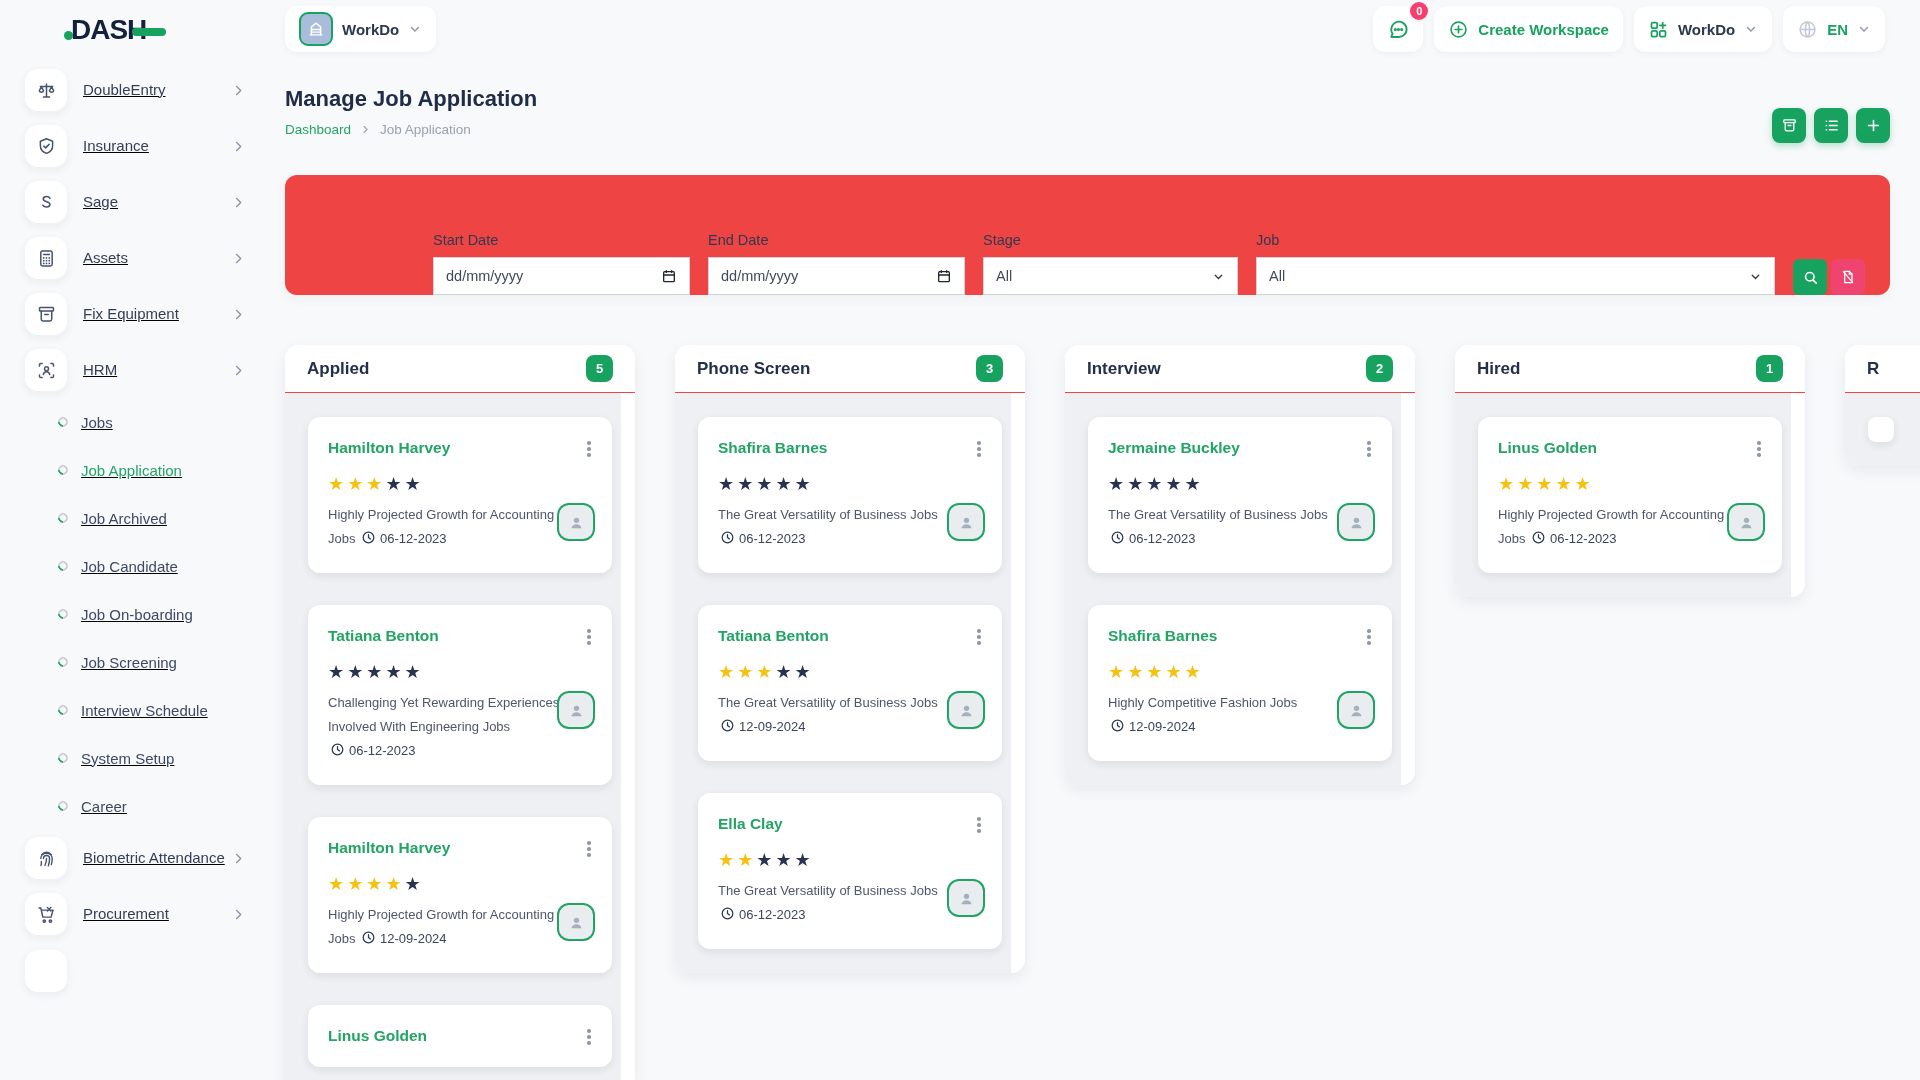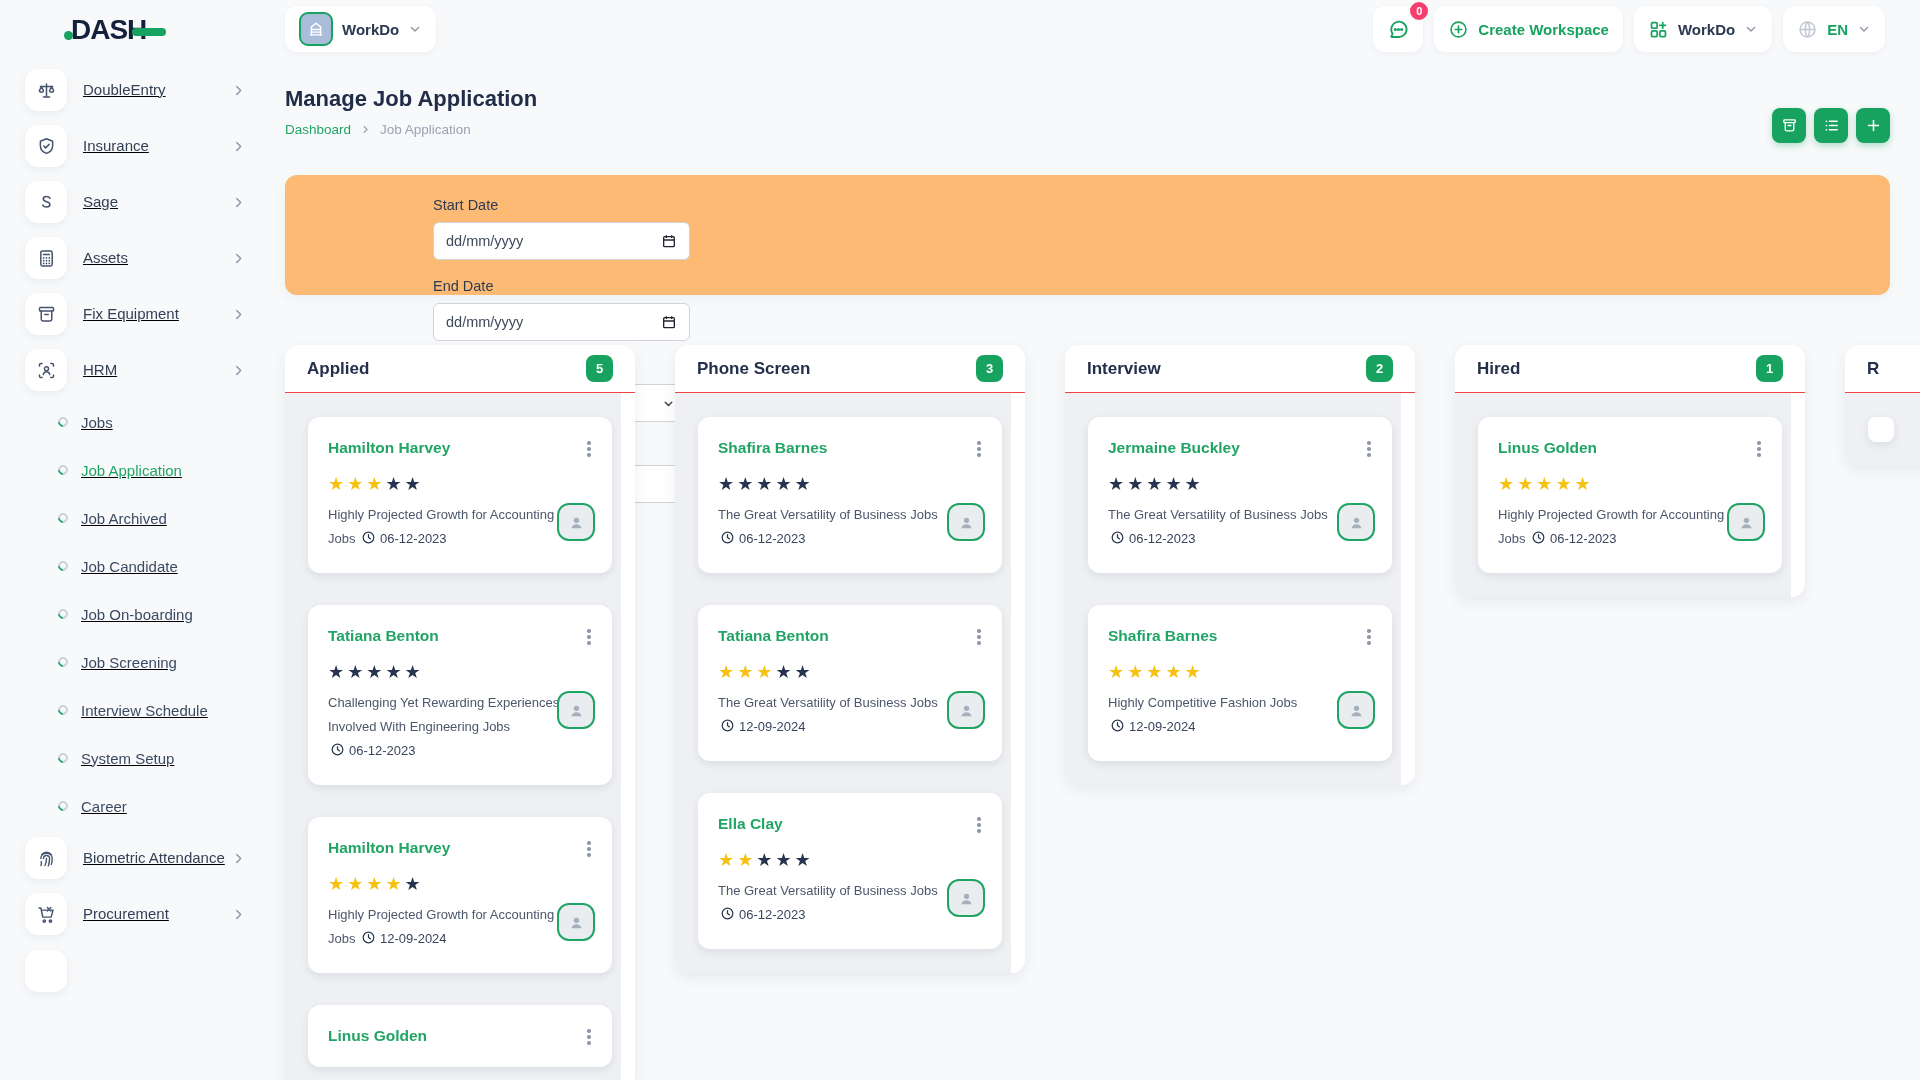--- a/index.html
+++ b/index.html
@@ -56,26 +56,26 @@
   .main{position:absolute;left:270px;top:58px;width:1650px;height:1022px;overflow:hidden;padding:28px 30px 0 15px;}
   .page-title{font-size:22px;font-weight:700;color:var(--navy);}
   .breadcrumb{margin-top:10px;display:flex;align-items:center;gap:9px;font-size:13.5px;}
   .bc-link{color:var(--link);text-decoration:none;cursor:pointer;}
   .bc-sep{color:#9aa3af;font-size:12px;}
   .bc-current{color:#9aa3af;}
   .hdr-btns{position:absolute;right:30px;top:50px;display:flex;gap:8px;}
   .hdr-btn{width:34px;height:35px;border:none;border-radius:8px;background:var(--accent);color:#fff;display:flex;align-items:center;justify-content:center;cursor:pointer;box-shadow:0 3px 7px rgba(23,163,95,.3);}
 
   
-  .filter-card{margin-top:38px;height:120px;background:#fdba74;border-radius:12px;box-shadow:0 4px 12px rgba(40,50,70,.05);display:flex;align-items:flex-start;padding:22px 24px 0 148px;gap:18px;flex-direction:column;}
+  .filter-card{margin-top:38px;height:120px;background:#ef4444;border-radius:12px;box-shadow:0 4px 12px rgba(40,50,70,.05);display:flex;align-items:flex-end;padding:22px 24px 0 148px;gap:18px;}
   .field{display:flex;flex-direction:column;}
   .field-label{font-size:14.5px;color:#2e3a52;margin-bottom:9px;}
-  .date-box,.select-box{height:38px;border:1px solid #ced4da;border-radius:6px;background:#fff;display:flex;align-items:center;padding:0 12px;font-size:14.5px;color:#3f4a5a;cursor:pointer;}
+  .date-box,.select-box{height:38px;border:1px solid #ced4da;border-radius:0;background:#fff;display:flex;align-items:center;padding:0 12px;font-size:14.5px;color:#3f4a5a;cursor:pointer;}
   .date-box{width:257px;justify-content:space-between;}
-  .select-box{justify-content:space-between;font-style:italic;}
+  .select-box{justify-content:space-between;}
   .w-stage{width:255px;}
   .w-job{width:519px;}
   .filter-actions{display:flex;gap:4px;margin-top:28px;}
   .act-btn{width:34px;height:36px;border:none;border-radius:6px;color:#fff;display:flex;align-items:center;justify-content:center;cursor:pointer;}
   .search-btn{background:var(--accent);}
   .reset-btn{background:var(--reset);}
 
   
   .board{margin-top:50px;display:flex;gap:40px;align-items:flex-start;width:2000px;}
   .column{width:350px;flex-shrink:0;background:#fff;border-radius:14px;box-shadow:0 5px 14px rgba(35,45,70,.08);overflow:hidden;}

